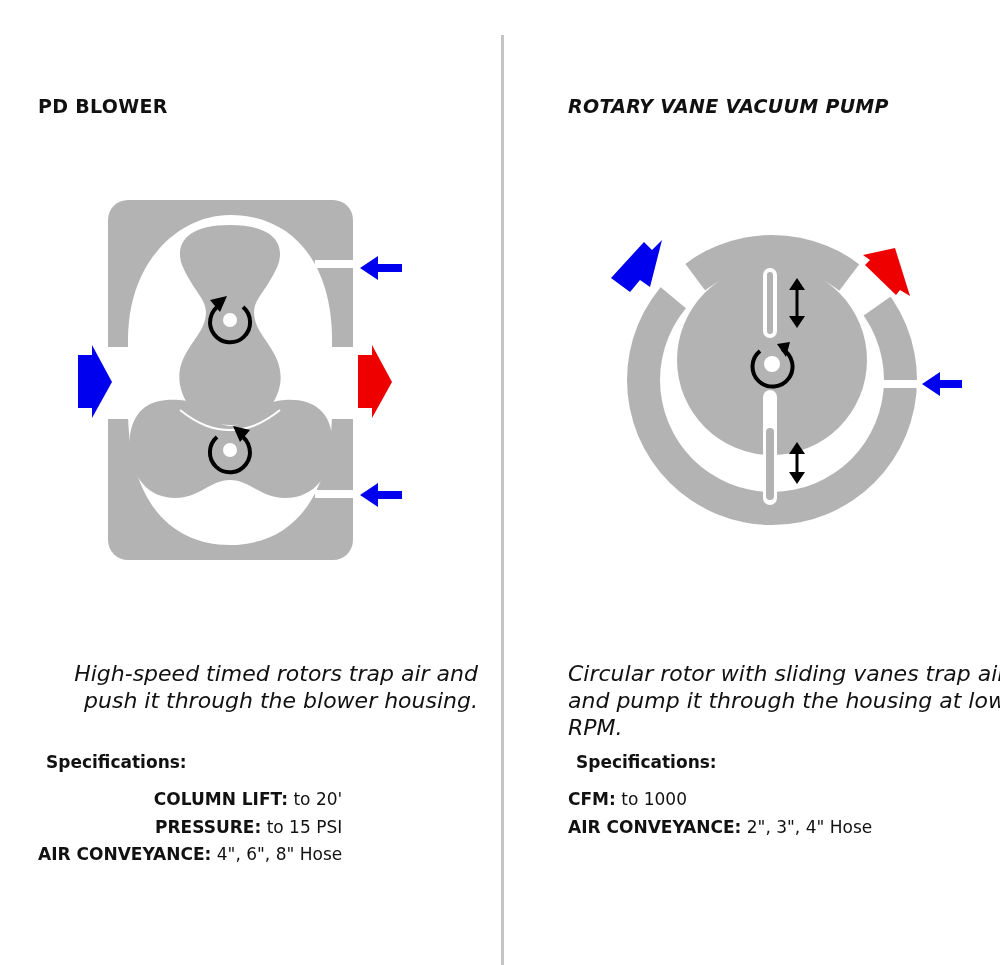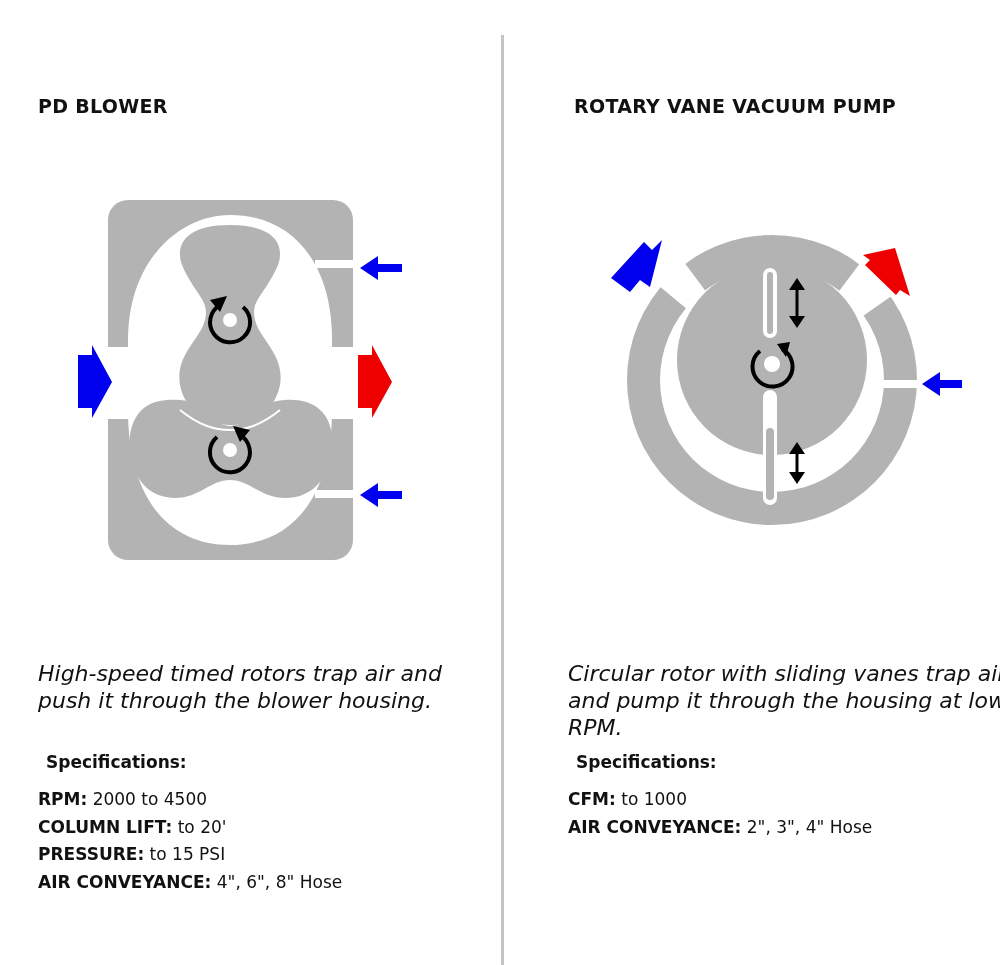--- a/index.html
+++ b/index.html
@@ -1,24 +1,24 @@
 <!DOCTYPE html>
 <html><head>
   <meta charset="utf-8">
   <style>
     html, body { margin: 0; padding: 0; background: #ffffff; }
     body { width: 1000px; height: 965px; position: relative; overflow: hidden;
            font-family: "DejaVu Sans", "Liberation Sans", sans-serif; color: #111; }
     .divider { position: absolute; left: 501px; top: 35px; width: 3px; height: 930px; background: #c4c4c4; }
     .panel { position: absolute; top: 0; width: 480px; height: 965px; }
-    .panel.left { left: 0; }
+    .panel.left { left: 0; text-align: right; }
     .panel.right { left: 530px; }
     .title { position: absolute; top: 95px; font-weight: bold; font-size: 19px; letter-spacing: 0.3px; margin: 0; }
     .panel.left .title { left: 38px; }
-    .panel.right .title { left: 44px; }
+    .panel.right .title { left: 38px; font-style: italic; }
     .diagram { position: absolute; }
     .panel.left .diagram { left: 60px; top: 190px; width: 360px; height: 380px; }
     .panel.right .diagram { left: 70px; top: 230px; width: 380px; height: 310px; }
     .desc { position: absolute; top: 660px; left: 38px; width: 440px; font-style: italic; font-size: 22px; line-height: 27px; margin: 0; }
     .spec-title { position: absolute; top: 744px; left: 38px; font-weight: bold; font-size: 17px; margin: 8px; }
     .spec-list { position: absolute; top: 786px; left: 38px; margin: 0; padding: 0; list-style: none; font-size: 17px; line-height: 27.5px; }
     .spec-list li { white-space: nowrap; }
     .spec-label { font-weight: bold; }
   </style>
 </head>
@@ -69,21 +69,20 @@
       <polygon points="300,78 318,66 318,74 342,74 342,82 318,82 318,90"></polygon>
     </g>
     <g fill="#0000ee">
       <polygon points="300,305 318,293 318,301 342,301 342,309 318,309 318,317"></polygon>
     </g>
   </svg>
 
   <p class="desc">High-speed timed rotors trap air and push it through the blower housing.</p>
   <h3 class="spec-title">Specifications:</h3>
   <ul class="spec-list">
-    <li><span class="spec-label">RPM:</span><span> 2000 to 4500</span></li>
     <li><span class="spec-label">COLUMN LIFT:</span><span> to 20'</span></li>
     <li><span class="spec-label">PRESSURE:</span><span> to 15 PSI</span></li>
     <li><span class="spec-label">AIR CONVEYANCE:</span><span> 4", 6", 8" Hose</span></li>
   </ul>
 </section>
 
 <section class="panel right">
   <h2 class="title">ROTARY VANE VACUUM PUMP</h2>
 
   <svg class="diagram" viewBox="0 0 380 310">

